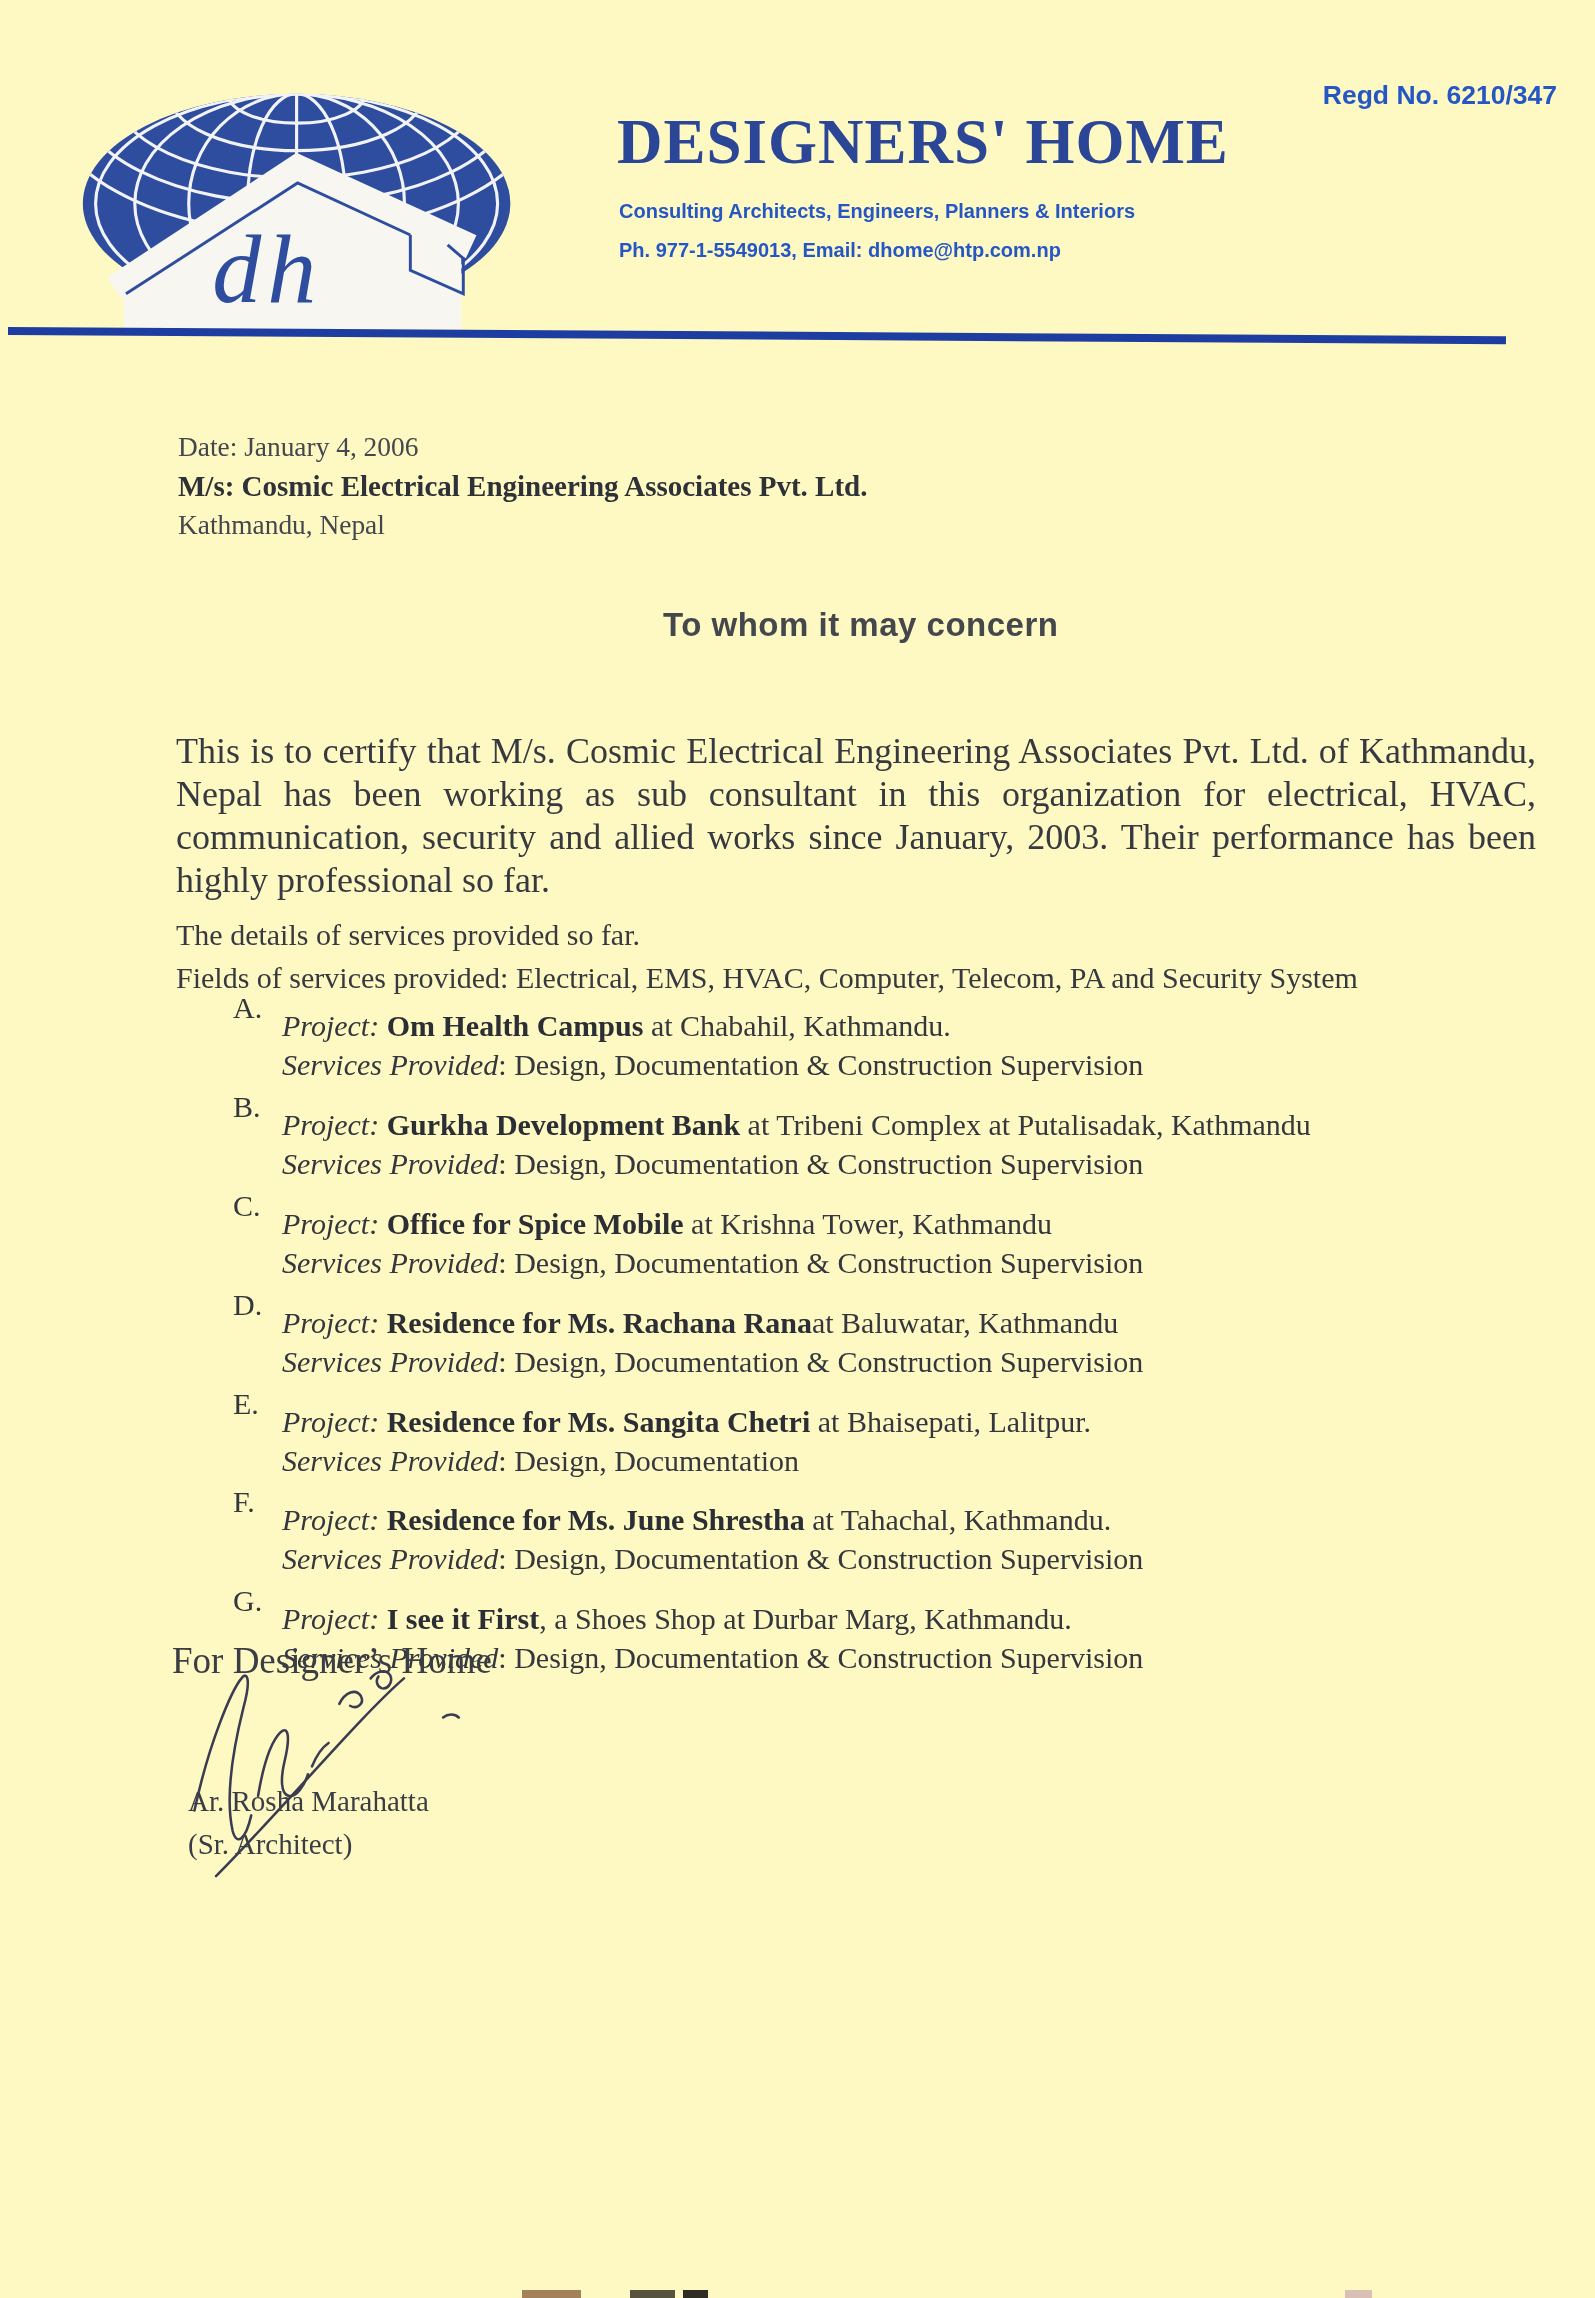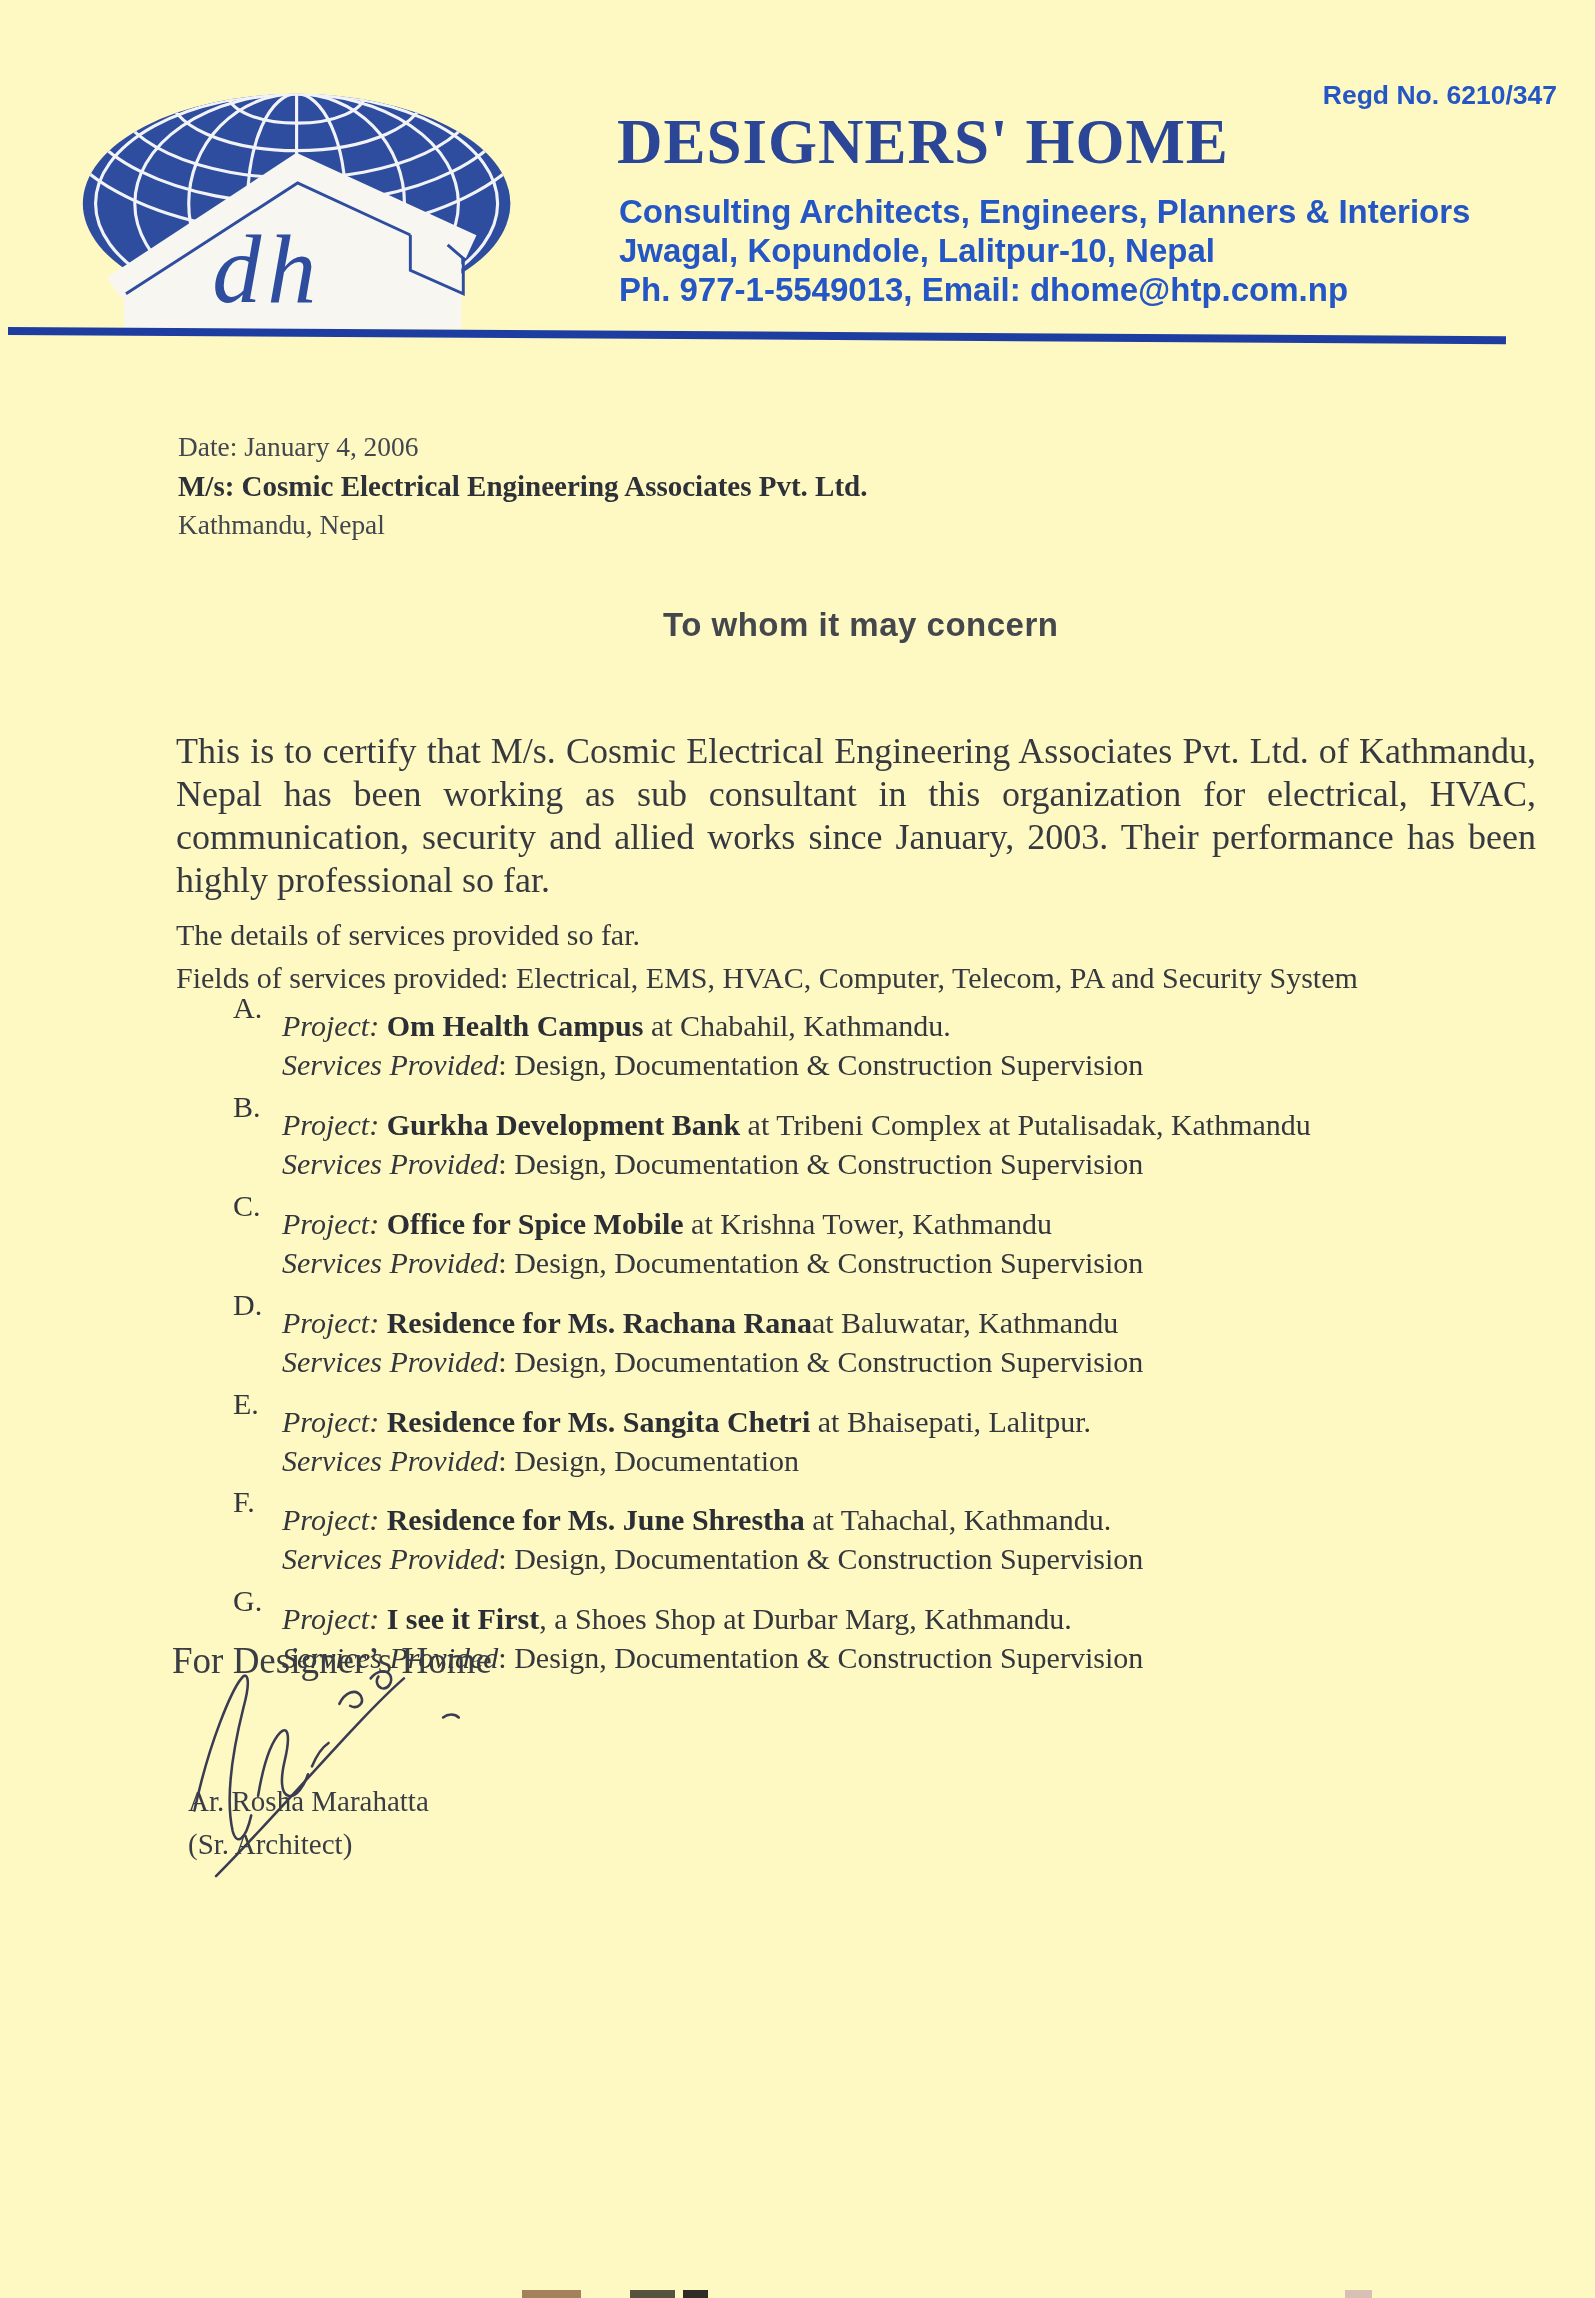--- a/index.html
+++ b/index.html
@@ -21,21 +21,21 @@
   .logo{position:absolute;left:67px;top:82px;width:469px;height:253px;}
   .company-name{
     position:absolute;left:617px;top:106px;
     font-family:"Liberation Serif", serif;
     font-weight:bold;font-size:63px;color:#2b4696;
     letter-spacing:1px;white-space:nowrap;
   }
   .header-sub{
     position:absolute;left:619px;top:192px;
     font-family:"Liberation Sans", sans-serif;
-    font-weight:bold;font-size:33px;color:#2456c5;
+    font-weight:bold;font-size:20px;color:#2456c5;
     line-height:39px;white-space:nowrap;
   }
   .rule{
     position:absolute;left:7.8px;top:327px;width:1498px;height:7.8px;
     background:#1e3da1;
     transform:rotate(0.35deg);transform-origin:left center;
   }
   
   .date-block{position:absolute;left:178px;top:429px;}
   .date-line{font-size:27.4px;color:#43474e;line-height:37px;}
@@ -120,21 +120,20 @@
       <path d="M 60,216 L 235,103 L 350,156" stroke="#2e4d9e" stroke-width="3" fill="none"></path>
       <path d="M 350,156 L 350,192 L 404,216 L 404,180 L 388,166" stroke="#2e4d9e" stroke-width="3" fill="none"></path>
     </g>
     <text x="148" y="224" font-family="'Liberation Serif', serif" font-style="italic" font-size="100" letter-spacing="6" fill="#2e4d9e">dh</text>
   </svg>
 
   <div class="company-name">DESIGNERS' HOME</div>
 
   <div class="header-sub">
     <div>Consulting Architects, Engineers, Planners &amp; Interiors</div>
-    <div>Jwagal, Kopundole, Lalitpur-10, Nepal</div>
     <div>Ph. 977-1-5549013, Email: dhome@htp.com.np</div>
   </div>
 
   <div class="rule"></div>
 
   <div class="date-block">
     <div class="date-line">Date: January 4, 2006</div>
     <div class="recipient">M/s: Cosmic Electrical Engineering Associates Pvt. Ltd.</div>
     <div class="recipient-city">Kathmandu, Nepal</div>
   </div>

